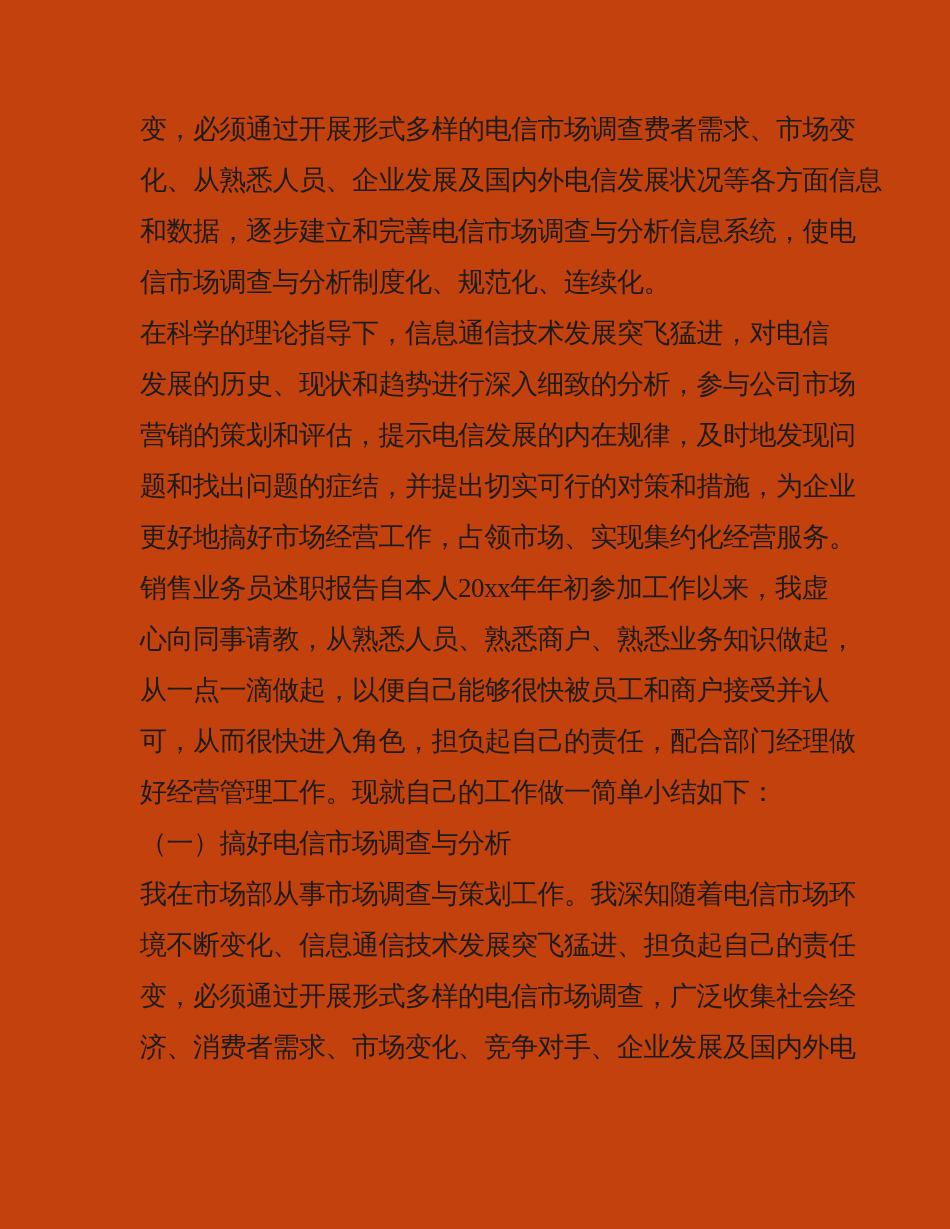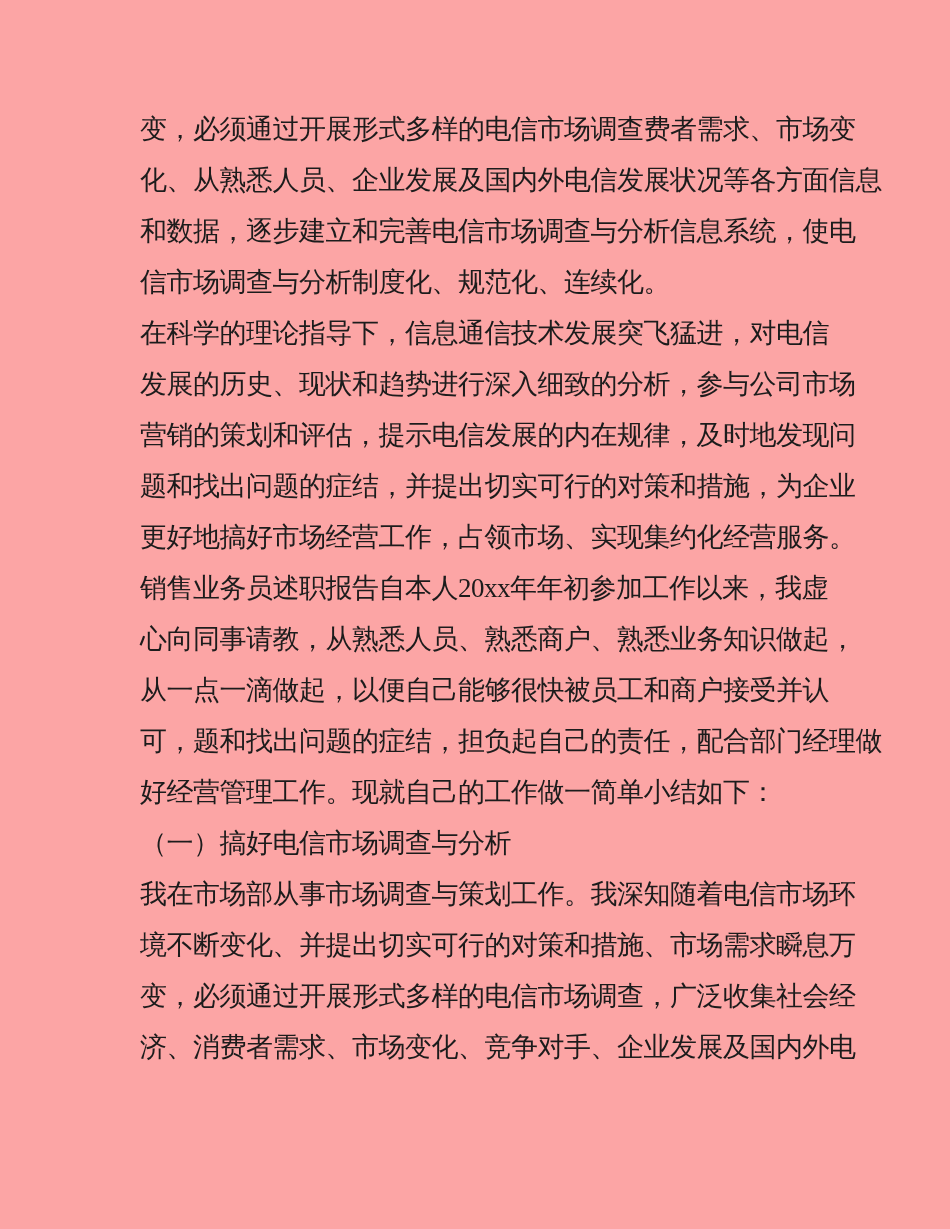--- a/index.html
+++ b/index.html
@@ -4,21 +4,21 @@
 <style>
   html, body {
     margin: 0;
     padding: 0;
     background: #ffffff;
   }
   .page {
     position: relative;
     width: 950px;
     height: 1229px;
-    background: #fca5a5;
+    background: #c2410c;
     overflow: hidden;
     font-family: "Liberation Serif", "DejaVu Serif", serif;
   }
   .doc-body {
     position: absolute;
     left: 140px;
     top: 104px;
     width: 720px;
     color: #1c1c1c;
     font-size: 27px;
@@ -41,21 +41,21 @@
     <div class="text-line">和数据，逐步建立和完善电信市场调查与分析信息系统，使电</div>
     <div class="text-line">信市场调查与分析制度化、规范化、连续化。</div>
     <div class="text-line">在科学的理论指导下，信息通信技术发展突飞猛进，对电信</div>
     <div class="text-line">发展的历史、现状和趋势进行深入细致的分析，参与公司市场</div>
     <div class="text-line">营销的策划和评估，提示电信发展的内在规律，及时地发现问</div>
     <div class="text-line">题和找出问题的症结，并提出切实可行的对策和措施，为企业</div>
     <div class="text-line">更好地搞好市场经营工作，占领市场、实现集约化经营服务。</div>
     <div class="text-line">销售业务员述职报告自本人20xx年年初参加工作以来，我虚</div>
     <div class="text-line">心向同事请教，从熟悉人员、熟悉商户、熟悉业务知识做起，</div>
     <div class="text-line">从一点一滴做起，以便自己能够很快被员工和商户接受并认</div>
-    <div class="text-line">可，题和找出问题的症结，担负起自己的责任，配合部门经理做</div>
+    <div class="text-line">可，从而很快进入角色，担负起自己的责任，配合部门经理做</div>
     <div class="text-line">好经营管理工作。现就自己的工作做一简单小结如下：</div>
     <div class="text-line">（一）搞好电信市场调查与分析</div>
     <div class="text-line">我在市场部从事市场调查与策划工作。我深知随着电信市场环</div>
-    <div class="text-line">境不断变化、并提出切实可行的对策和措施、市场需求瞬息万</div>
+    <div class="text-line">境不断变化、信息通信技术发展突飞猛进、担负起自己的责任</div>
     <div class="text-line">变，必须通过开展形式多样的电信市场调查，广泛收集社会经</div>
     <div class="text-line">济、消费者需求、市场变化、竞争对手、企业发展及国内外电</div>
   </div>
 </div>
 
 </body></html>

